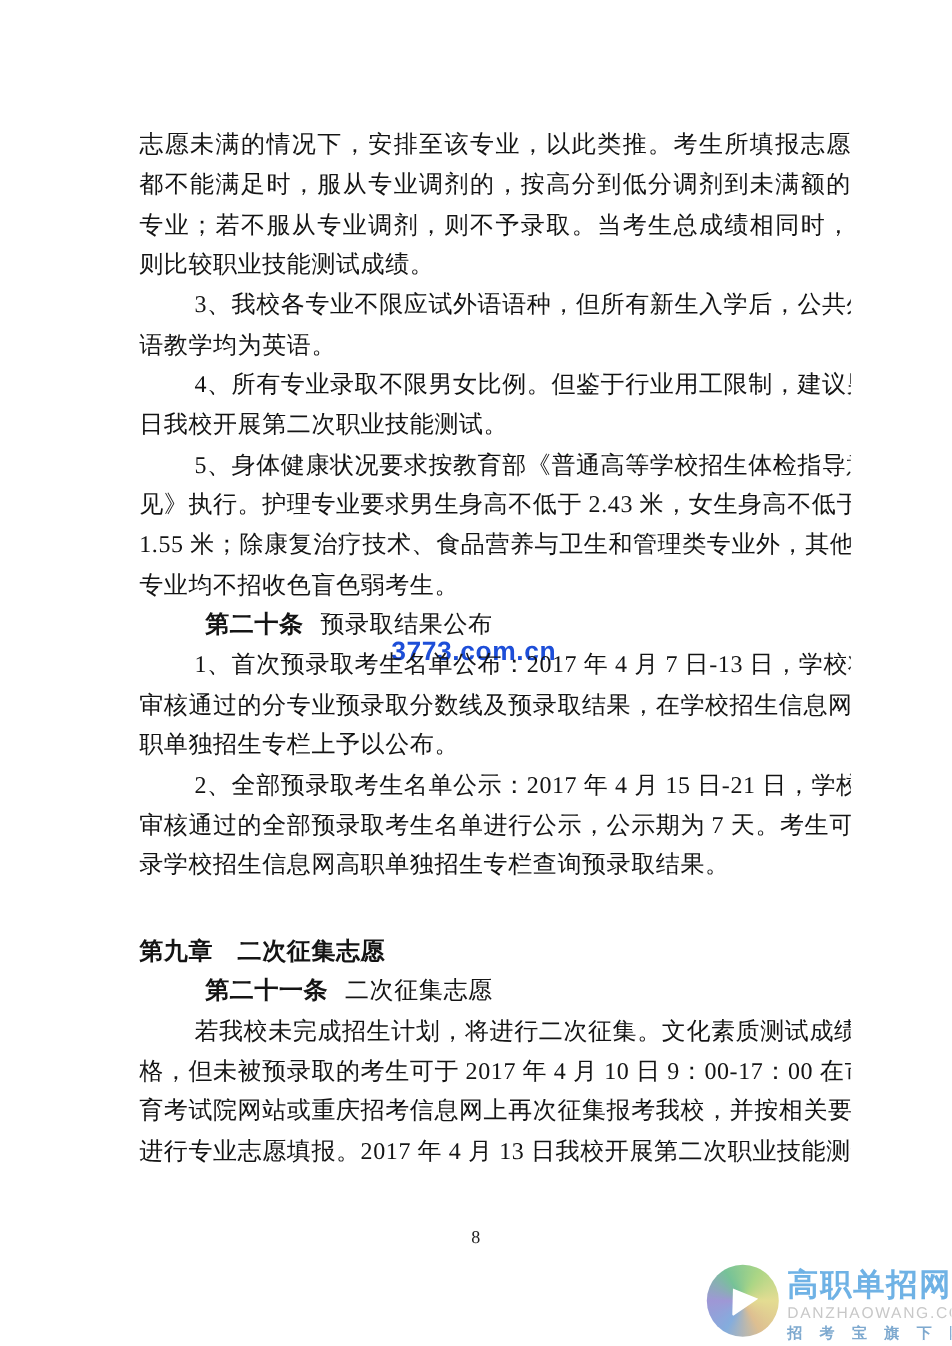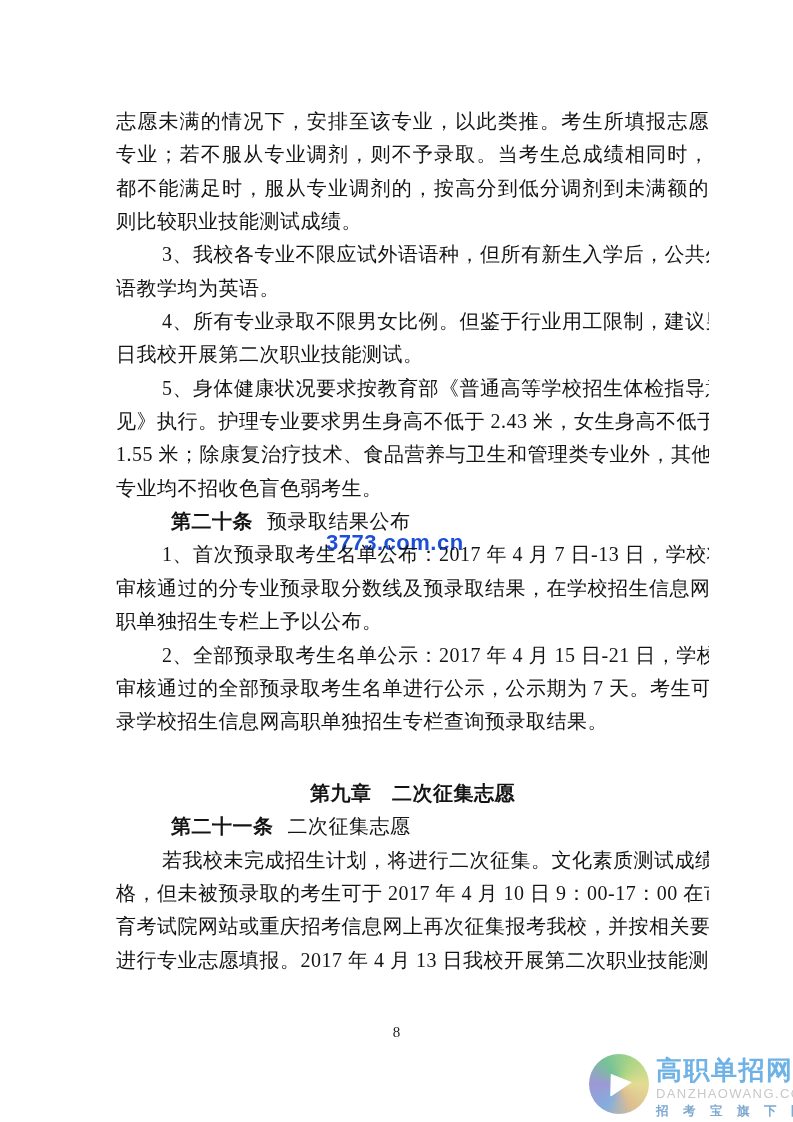--- a/index.html
+++ b/index.html
@@ -14,21 +14,21 @@
   .line{
     height:33.35px;line-height:33.35px;white-space:nowrap;overflow:hidden;
     letter-spacing:0.5px;
   }
   .J{text-align:justify;text-align-last:justify;}
   .JI{text-align:justify;text-align-last:justify;text-indent:46px;}
   .L{text-align:left;}
   .A{text-indent:55px;}
   .A .leader{font-weight:bold;}
   .A .rest{margin-left:14px;}
-  .C{text-align:center;font-weight:bold;margin-top:5px;}
+  .C{text-align:left;font-weight:bold;margin-top:5px;}
   .blank{}
   
   .watermark{
     position:absolute;left:326px;top:529px;z-index:0;
     font-family:"Liberation Sans","DejaVu Sans",sans-serif;line-height:1;
   }
   .wm-title{
     font-size:30px;font-weight:bold;color:#b3d7ef;letter-spacing:1px;
     text-shadow:2px 2px 0 rgba(238,160,170,0.55);
   }
@@ -62,22 +62,22 @@
 <body>
 
 <div class="page">
 
   <div class="watermark">
     <div class="wm-url">3773.com.cn</div>
   </div>
 
   <div class="text-col">
     <div class="line J">志愿未满的情况下，安排至该专业，以此类推。考生所填报志愿</div>
+    <div class="line J">都不能满足时，服从专业调剂的，按高分到低分调剂到未满额的</div>
     <div class="line J">专业；若不服从专业调剂，则不予录取。当考生总成绩相同时，</div>
-    <div class="line J">都不能满足时，服从专业调剂的，按高分到低分调剂到未满额的</div>
     <div class="line L">则比较职业技能测试成绩。</div>
     <div class="line JI">3、我校各专业不限应试外语语种，但所有新生入学后，公共外</div>
     <div class="line L">语教学均为英语。</div>
     <div class="line JI">4、所有专业录取不限男女比例。但鉴于行业用工限制，建议男</div>
     <div class="line L">日我校开展第二次职业技能测试。</div>
     <div class="line JI">5、身体健康状况要求按教育部《普通高等学校招生体检指导意</div>
     <div class="line J">见》执行。护理专业要求男生身高不低于 2.43 米，女生身高不低于</div>
     <div class="line J">1.55 米；除康复治疗技术、食品营养与卫生和管理类专业外，其他</div>
     <div class="line L">专业均不招收色盲色弱考生。</div>
     <div class="line A">

